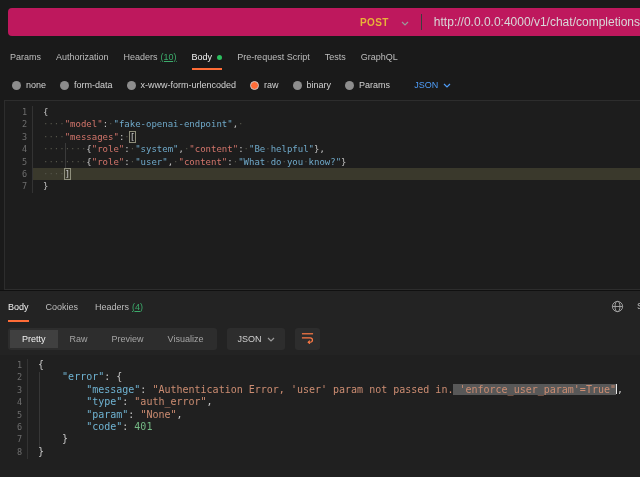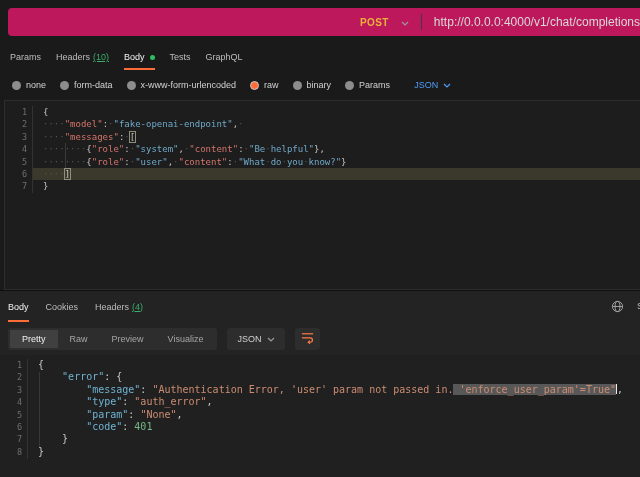--- a/index.html
+++ b/index.html
@@ -86,26 +86,32 @@
     <div class="url-divider"></div>
     <div class="url-text">http://0.0.0.0:4000/v1/chat/completions</div>
   </div>
 </div>
 
 <div class="req-tabs">
   <div class="tab">
       <span>Params</span>
     </div>
   <div class="tab">
+      <span>Authorization</span>
+    </div>
+  <div class="tab">
       <span>Headers</span>
       <span class="count">(10)</span>
     </div>
   <div class="tab active">
       <span>Body</span>
       <span class="unsaved-dot"></span>
+    </div>
+  <div class="tab">
+      <span>Pre-request Script</span>
     </div>
   <div class="tab">
       <span>Tests</span>
     </div>
   <div class="tab">
       <span>GraphQL</span>
     </div>
 </div>
 
 <div class="radio-row">

